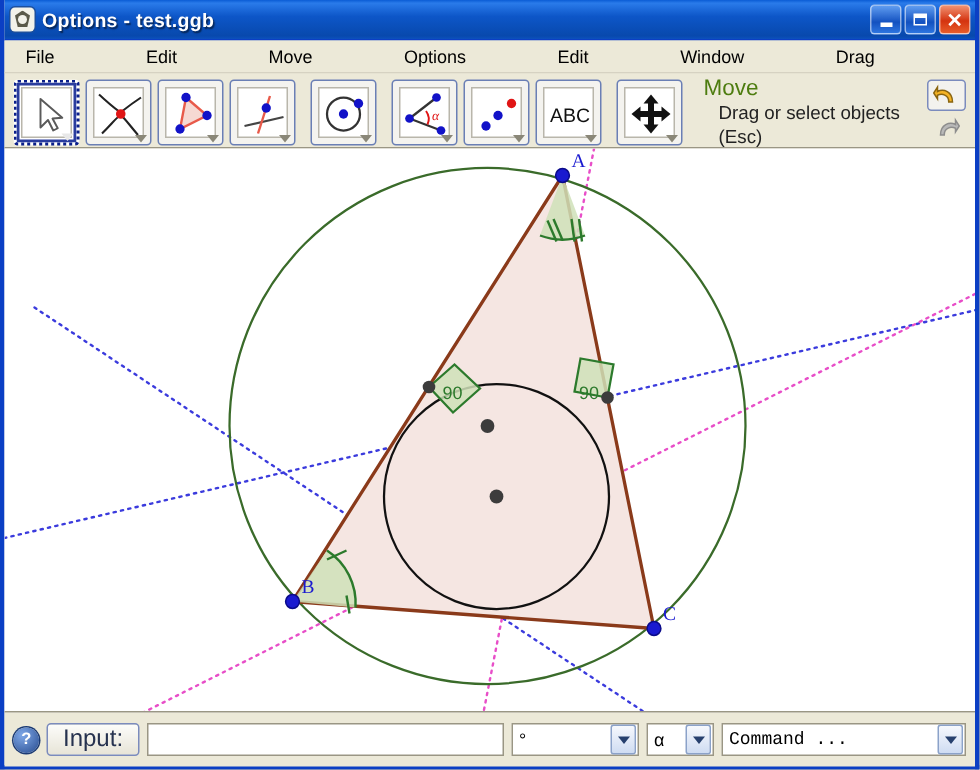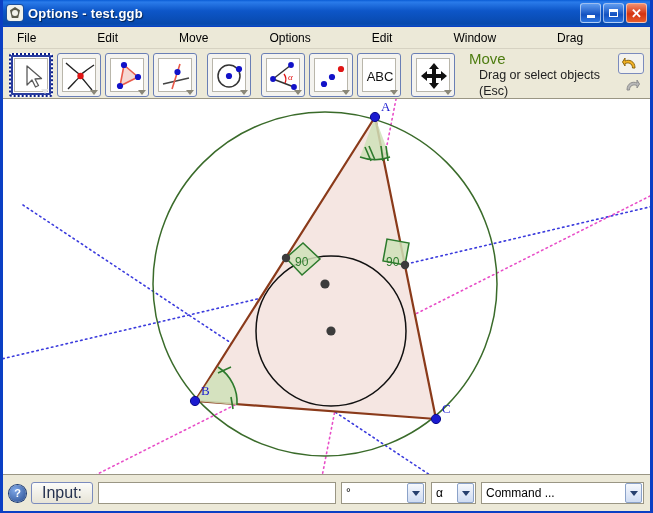--- a/index.html
+++ b/index.html
@@ -152,21 +152,21 @@
     width:17px;height:20px;flex:0 0 auto;margin:0 1px 0 0;
     background:linear-gradient(to bottom,#f6f8fd,#cfdcf2);
     border:1px solid #8ba2c9;border-radius:2px;box-sizing:border-box;
     display:flex;align-items:center;justify-content:center;
   }
   .carr i{display:block;width:0;height:0;
     border-left:4px solid transparent;border-right:4px solid transparent;
     border-top:5px solid #27406e;}
   #combo-degree{width:85px;}
   #combo-alpha{width:45px;}
-  #combo-command{width:163px;}
+  #combo-command{width:163px;font-family:Liberation Mono, monospace;}
 </style>
 </head>
 <body>
 
 <div id="app">
 
   <div class="titlebar">
     <div class="tb-icon">
       <div class="g1"></div>
         <div class="g2"></div>

